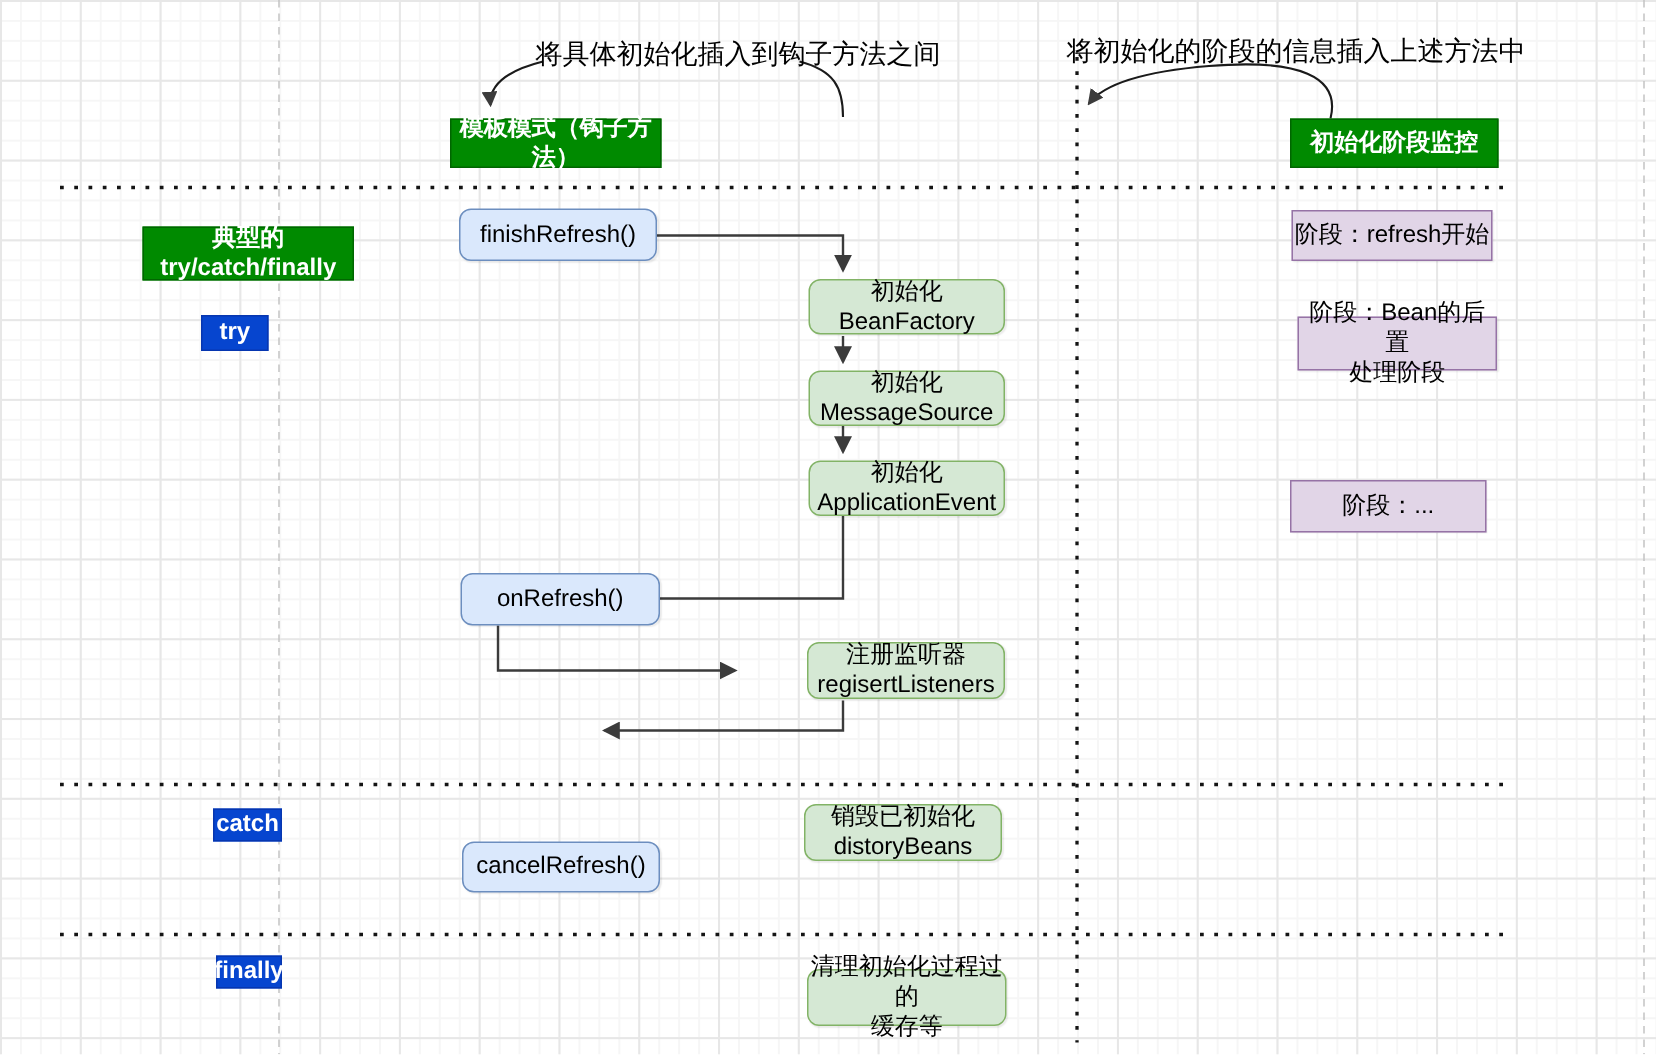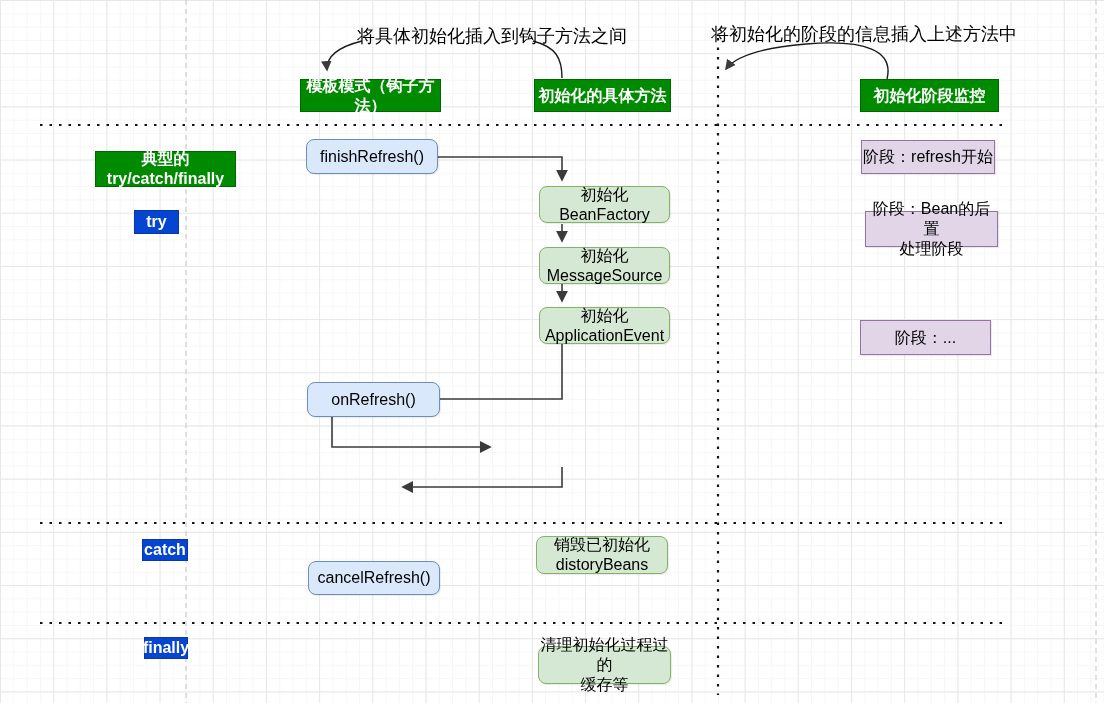--- a/index.html
+++ b/index.html
@@ -87,38 +87,39 @@
       <path d="M 362 41 C 338 47 326 57 327 70" marker-end="url(#arrow)"></path>
       <path d="M 533 41 C 556 47 562 58 562 78"></path>
       <path d="M 887 79 C 894 51 866 39 806 44 C 758 48 735 57 726 69" marker-end="url(#arrow)"></path>
     </g>
   </svg>
 
   <div class="note" style="left:357px;top:24px;">将具体初始化插入到钩子方法之间</div>
   <div class="note" style="left:711px;top:22px;">将初始化的阶段的信息插入上述方法中</div>
 
   <div class="node hdr" style="left:258px;top:79px;width:141px;height:33px;">模板模式（钩子方法）</div>
-  <div class="node hdr" style="left:492px;top:79px;width:137px;height:33px;">初始化的具体方法</div>
   <div class="node hdr" style="left:818px;top:79px;width:139px;height:33px;">初始化阶段监控</div>
 
   <div class="node hdr" style="left:53px;top:151px;width:141px;height:36px;">典型的try/catch/finally</div>
   <div class="node kw" style="left:92px;top:210px;width:45px;height:24px;">try</div>
   <div class="node kw" style="left:100px;top:539px;width:46px;height:22px;">catch</div>
   <div class="node kw" style="left:102px;top:637px;width:44px;height:22px;">finally</div>
 
   <div class="node blue" style="left:264px;top:139px;width:132px;height:35px;">finishRefresh()</div>
   <div class="node blue" style="left:265px;top:382px;width:133px;height:35px;">onRefresh()</div>
   <div class="node blue" style="left:266px;top:561px;width:132px;height:34px;">cancelRefresh()</div>
 
   <div class="node green" style="left:497px;top:186px;width:131px;height:37px;">初始化
 BeanFactory</div>
   <div class="node green" style="left:497px;top:247px;width:131px;height:37px;">初始化
 MessageSource</div>
   <div class="node green" style="left:497px;top:307px;width:131px;height:37px;">初始化
 ApplicationEvent</div>
+  <div class="node green" style="left:496px;top:428px;width:132px;height:38px;">注册监听器
+regisertListeners</div>
   <div class="node green" style="left:494px;top:536px;width:132px;height:38px;">销毁已初始化
 distoryBeans</div>
   <div class="node green" style="left:496px;top:646px;width:133px;height:38px;">清理初始化过程过的
 缓存等</div>
 
   <div class="node purple" style="left:819px;top:140px;width:134px;height:34px;">阶段：refresh开始</div>
   <div class="node purple" style="left:823px;top:211px;width:133px;height:36px;">阶段：Bean的后置
 处理阶段</div>
   <div class="node purple" style="left:818px;top:320px;width:131px;height:35px;">阶段：...</div>
 

